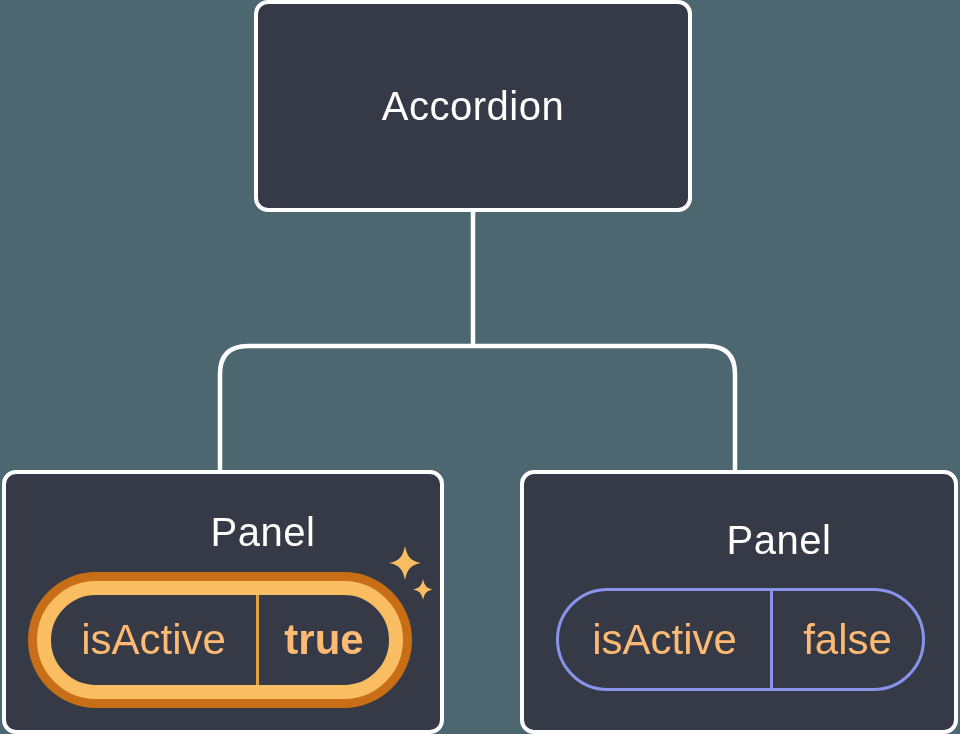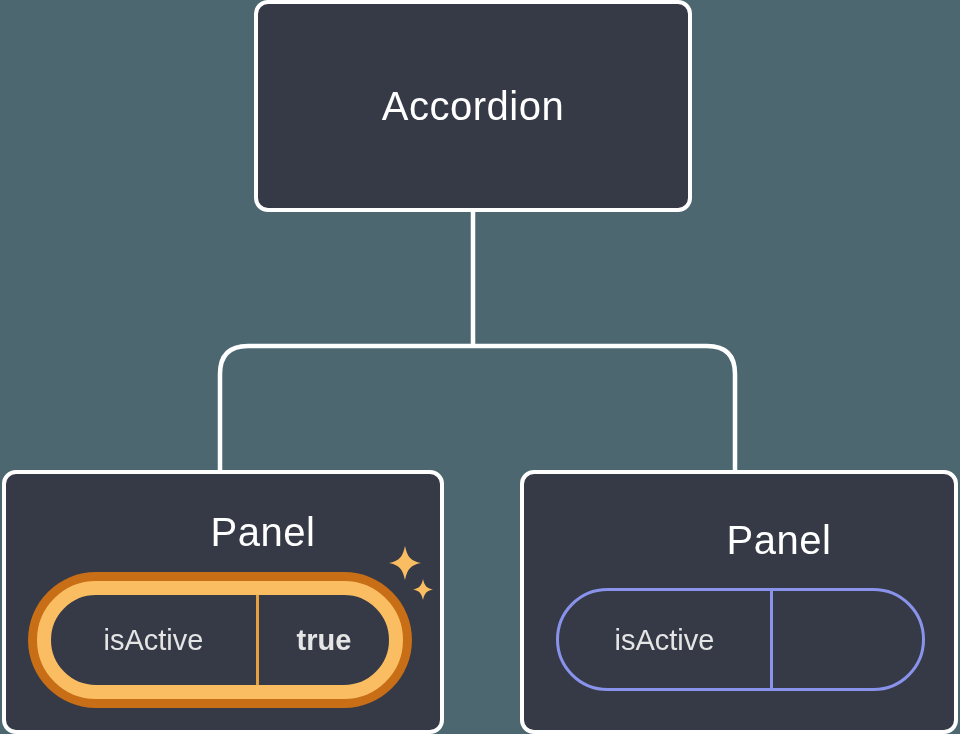--- a/index.html
+++ b/index.html
@@ -33,21 +33,21 @@
     background:#353A46;
     border:14px solid #FABD62;
     box-shadow:0 0 0 9px #C76E17;
   }
   .pill-inactive{
     left:556px;top:588px;width:369px;height:103px;
     border:3px solid #8A93EC;background:transparent;
   }
   .pill-seg{
     display:flex;align-items:center;justify-content:center;
-    color:#e5e5e5;font-size:29px;line-height:38px;text-align:right;
+    color:#fdba74;font-size:42px;line-height:38px;text-align:right;
   }
   .pill-active .pill-seg.name{width:205px;}
   .pill-inactive .pill-seg.name{width:211px;}
   .pill-seg.value{flex:1;}
   .pill-active .pill-seg.value{font-weight:700;}
   .divider{width:3px;}
   .divider.orange{background:#E6A13F;}
   .divider.purple{background:#8A93EC;}
   .sparkles{position:absolute;left:383px;top:543px;width:56px;height:62px;}
 </style>
@@ -78,15 +78,16 @@
     <path fill="#FABD62" d="M22 3 C24.5 14.5 28 18 38 20 C28 22 24.5 25.5 22 37 C19.5 25.5 16 22 6 20 C16 18 19.5 14.5 22 3 Z"></path>
     <path fill="#FABD62" d="M40 36 C41.6 43 43.8 45.2 50 46.5 C43.8 47.8 41.6 50 40 57 C38.4 50 36.2 47.8 30 46.5 C36.2 45.2 38.4 43 40 36 Z"></path>
   </svg>
 
   <div class="node node-right"></div>
   <div class="node-label child-label right">Panel</div>
 
   <div class="pill pill-inactive">
     <div class="pill-seg name">isActive</div>
     <div class="divider purple"></div>
+    <div class="pill-seg value">false</div>
   </div>
 
 </div>
 
 </body></html>

